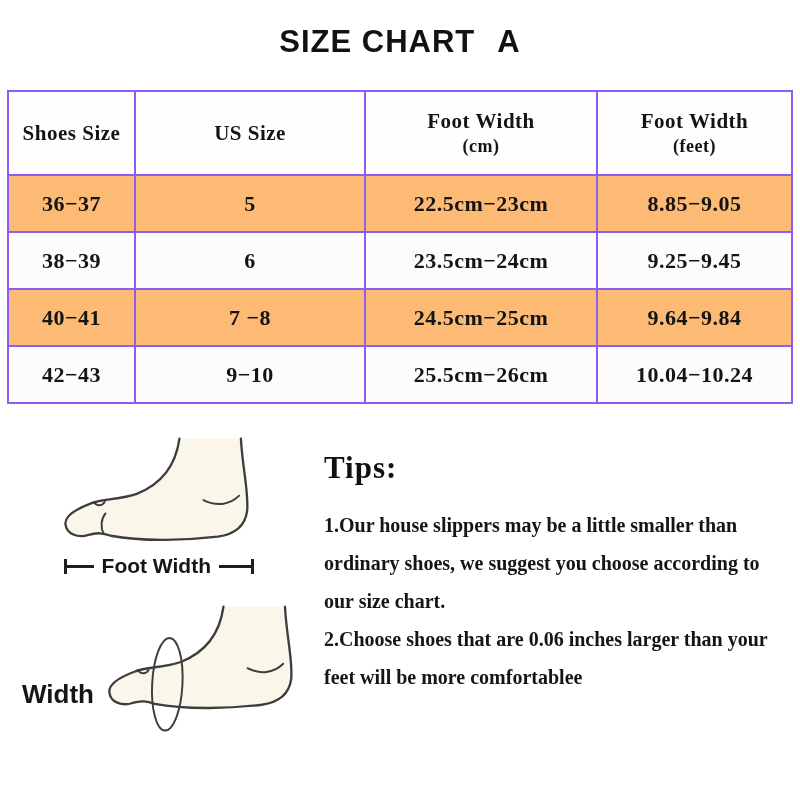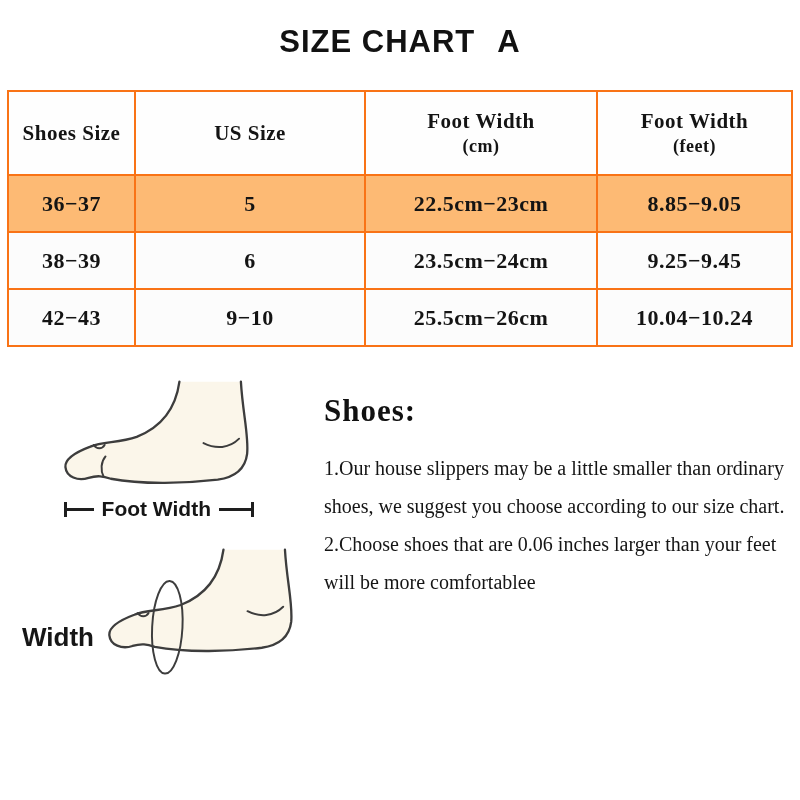--- a/index.html
+++ b/index.html
@@ -21,21 +21,21 @@
   .title .variant { margin-left: 22px; }
 
   
   table.size-table {
     border-collapse: collapse;
     width: 784px;
     margin: 30px auto 0 auto;
     table-layout: fixed;
   }
   table.size-table th, table.size-table td {
-    border: 2px solid #f97316;
+    border: 2px solid #8b5cf6;
     text-align: center;
     vertical-align: middle;
     font-weight: bold;
     color: #141414;
   }
   table.size-table th {
     height: 84px;
     background: #fefefe;
     font-size: 21px;
     letter-spacing: 0.5px;
@@ -102,21 +102,21 @@
 
   .tips-heading {
     font-size: 31px;
     font-weight: bold;
     letter-spacing: 1px;
     color: #111;
   }
   .tips-body { margin-top: 20px; width: 466px; }
   .tips-body p {
     font-size: 20px;
-    font-weight: normal;
+    font-weight: bold;
     line-height: 38px;
     color: #151515;
   }
 
   .foot-stroke { fill: #fbf6ea; stroke: #3d3d3d; stroke-width: 2.6; stroke-linecap: round; stroke-linejoin: round; }
   .foot-detail { fill: none; stroke: #3d3d3d; stroke-width: 2.2; stroke-linecap: round; }
 </style>
 </head>
 <body>
 
@@ -159,20 +159,26 @@
         <td>5</td>
         <td>22.5cm−23cm</td>
         <td>8.85−9.05</td>
       </tr>
       <tr class="row-white">
         <td>38−39</td>
         <td>6</td>
         <td>23.5cm−24cm</td>
         <td>9.25−9.45</td>
       </tr>
+      <tr class="row-cream">
+        <td>40−41</td>
+        <td>7 −8</td>
+        <td>24.5cm−25cm</td>
+        <td>9.64−9.84</td>
+      </tr>
       <tr class="row-white">
         <td>42−43</td>
         <td>9−10</td>
         <td>25.5cm−26cm</td>
         <td>10.04−10.24</td>
       </tr>
     </tbody>
   </table>
 
   <div class="bottom">
@@ -200,21 +206,21 @@
           <path class="foot-stroke" d="M 143 3 C 139 32 123 54 95 65 C 75 72 57 70 43 76 C 27 82 14 89 15 99 C 16 110 29 115 41 111 C 51 108 57 109 66 112 C 102 119 152 117 186 113 C 207 110 217 100 219 84 C 221 64 214 38 212 3"></path>
           <path class="foot-detail" d="M 170 72 C 184 79 199 78 210 67"></path>
           <path class="foot-detail" d="M 47 74 C 50 79 56 79 59 74"></path>
           <ellipse class="foot-detail" cx="80" cy="90" rx="17" ry="52" transform="rotate(3 80 90)"></ellipse>
         </svg>
       </div>
 
     </div>
 
     <div class="tips-col">
-      <div class="tips-heading">Shoes:</div>
+      <div class="tips-heading">Tips:</div>
       <div class="tips-body">
         <p>1.Our house slippers may be a little smaller than ordinary shoes, we suggest you choose according to our size chart.</p>
         <p>2.Choose shoes that are 0.06 inches larger than your feet will be more comfortablee</p>
       </div>
     </div>
 
   </div>
 
 </div>
 

